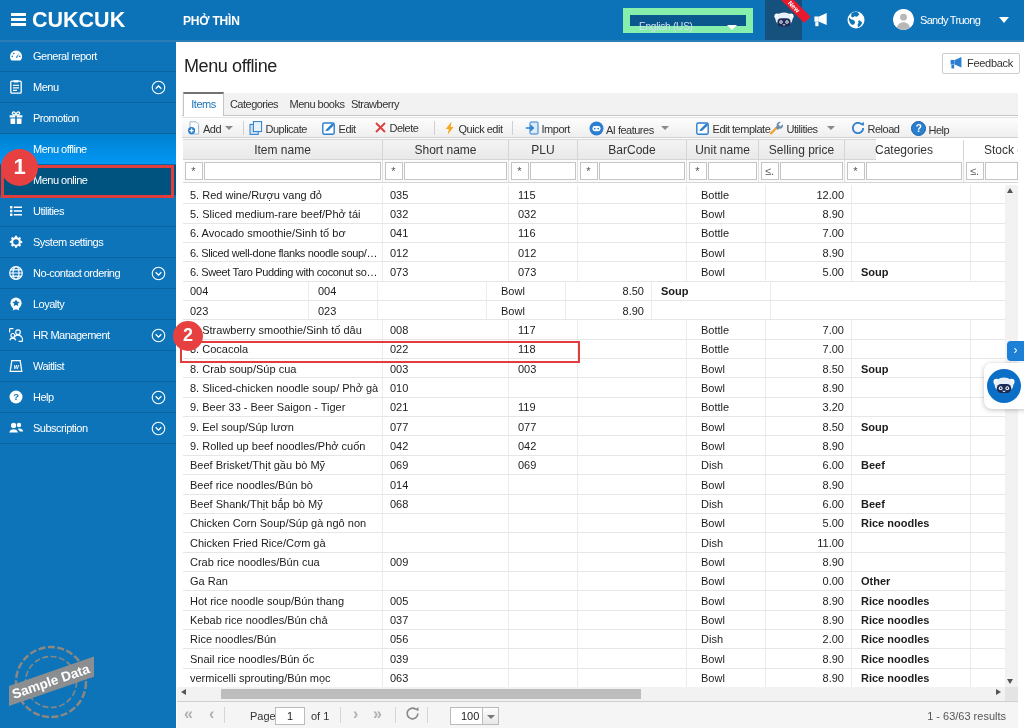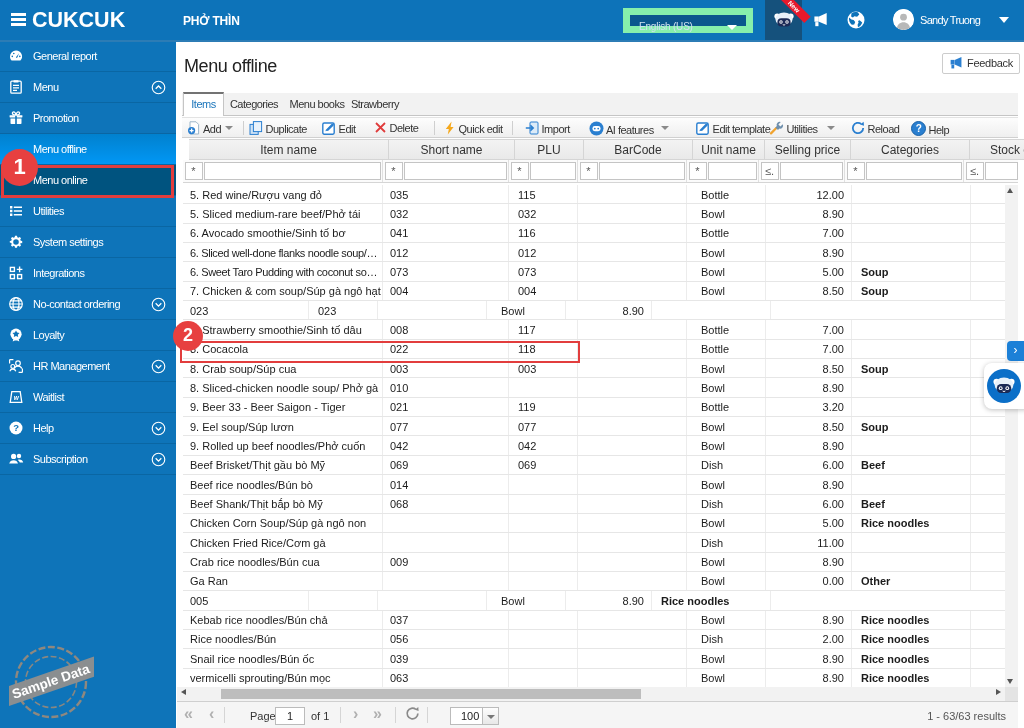--- a/index.html
+++ b/index.html
@@ -40,21 +40,21 @@
 .tab.active { background:#fff; border-left:1px solid #c5c5c5; border-right:1px solid #c5c5c5; border-top:2px solid #737373; color:#1b75bb; height:24px; top:-1px; padding-top:4px; }
 
 
 #toolbar { position:absolute; left:6px; top:76px; width:836px; height:21px; background:linear-gradient(#fdfdfd,#efefef); border-top:1px solid #e3e3e3; border-bottom:1px solid #d0d0d0; }
 .tbtn { position:absolute; top:3px; height:20px; font-size:11px; letter-spacing:-0.5px; color:#333; white-space:nowrap; }
 .tbtn .ic { display:inline-block; vertical-align:-2px; }
 .tdiv { position:absolute; top:3px; width:1px; height:14px; background:#cfcfcf; }
 .tcar { position:absolute; top:8px; width:0; height:0; border-left:4px solid transparent; border-right:4px solid transparent; border-top:4px solid #8a8a8a; }
 
 
-#ghead { position:absolute; left:13px; top:98px; width:835px; height:21px; border-top:1px solid #d5d5d5; border-bottom:1px solid #d5d5d5; background:linear-gradient(#f3f3f3,#e9e9e9); }
+#ghead { position:absolute; left:7px; top:98px; width:693px; height:21px; border-top:1px solid #d5d5d5; border-bottom:1px solid #d5d5d5; background:linear-gradient(#f3f3f3,#e9e9e9); }
 .hc { position:absolute; top:0; height:20px; border-right:1px solid #d5d5d5; font-size:12px; color:#333; text-align:center; padding-top:3px; white-space:nowrap; overflow:hidden; }
 
 #gfilter { position:absolute; left:7px; top:119px; width:835px; height:23px; background:#fbfbfb; border-bottom:1px solid #d5d5d5; }
 .fc { position:absolute; top:0; height:22px; border-right:1px solid #e0e0e0; }
 .fbtn { position:absolute; left:1.5px; top:2px; width:18px; height:18px; background:#fff; border:1px solid #c4c4c4; font-size:11px; color:#555; text-align:center; line-height:17px; }
 .finp { position:absolute; left:21px; top:2px; right:1.5px; height:18px; background:#fff; border:1px solid #c4c4c4; }
 
 
 #gbody { position:absolute; left:7px; top:144px; width:835px; height:502px; background:#fff; overflow:hidden; }
 .grow { display:flex; height:19.346px; border-bottom:1px solid #e6e6e6; }
@@ -181,31 +181,20 @@
         <svg class="ico" viewBox="0 0 16 16">
           <path fill="#fff" d="M2 3h2.4v2.4H2zM2 6.8h2.4v2.4H2zM2 10.6h2.4V13H2zM5.8 3.4h8.2v1.6H5.8zM5.8 7.2h8.2v1.6H5.8zM5.8 11h8.2v1.6H5.8z"></path>
         </svg>
         <span class="lbl">Utilities</span>
       </div>
     <div class="sitem">
         <svg class="ico" viewBox="0 0 16 16">
           <path fill="#fff" d="M8 5.2A2.8 2.8 0 1 0 8 10.8 2.8 2.8 0 0 0 8 5.2zm6.2 4l-1.5-.3a4.9 4.9 0 0 1-.5 1.2l.9 1.2-1.4 1.4-1.2-.9c-.4.2-.8.4-1.2.5L9 13.8H7l-.3-1.5a4.9 4.9 0 0 1-1.2-.5l-1.2.9-1.4-1.4.9-1.2c-.2-.4-.4-.8-.5-1.2l-1.5-.3V7l1.5-.3c.1-.4.3-.8.5-1.2l-.9-1.2 1.4-1.4 1.2.9c.4-.2.8-.4 1.2-.5L7 1.8h2l.3 1.5c.4.1.8.3 1.2.5l1.2-.9 1.4 1.4-.9 1.2c.2.4.4.8.5 1.2l1.5.3v2z"></path>
         </svg>
         <span class="lbl">System settings</span>
-      </div>
-    <div class="sitem">
-        <svg class="ico" viewBox="0 0 16 16">
-          <g fill="none" stroke="#fff" stroke-width="1.4">
-            <rect x="2.4" y="2.4" width="4" height="4"></rect>
-            <rect x="2.4" y="9.6" width="4" height="4"></rect>
-            <rect x="9.6" y="9.6" width="4" height="4"></rect>
-            <path d="M11.6 1.6v5.6M8.8 4.4h5.6"></path>
-          </g>
-        </svg>
-        <span class="lbl">Integrations</span>
       </div>
     <div class="sitem">
         <svg class="ico" viewBox="0 0 16 16">
           <g fill="none" stroke="#fff" stroke-width="1.2">
             <circle cx="8" cy="8" r="6.3"></circle>
             <ellipse cx="8" cy="8" rx="3" ry="6.3"></ellipse>
             <path d="M1.7 8h12.6M2.6 4.8h10.8M2.6 11.2h10.8"></path>
           </g>
         </svg>
         <span class="lbl">No-contact ordering</span>
@@ -426,21 +415,20 @@
           <div class="gc c1" style="letter-spacing:-0.35px;">6. Sweet Taro Pudding with coconut so…</div>
           <div class="gc c2">073</div>
           <div class="gc c3">073</div>
           <div class="gc c4"></div>
           <div class="gc c5">Bowl</div>
           <div class="gc c6">5.00</div>
           <div class="gc c7">Soup</div>
           <div class="gc c8"></div>
         </div>
       <div class="grow">
-          <div class="gc c1">7. Chicken &amp; com soup/Súp gà ngô hạt</div>
           <div class="gc c2">004</div>
           <div class="gc c3">004</div>
           <div class="gc c4"></div>
           <div class="gc c5">Bowl</div>
           <div class="gc c6">8.50</div>
           <div class="gc c7">Soup</div>
           <div class="gc c8"></div>
         </div>
       <div class="grow">
           <div class="gc c2">023</div>
@@ -585,20 +573,21 @@
           <div class="gc c1">Ga Ran</div>
           <div class="gc c2"></div>
           <div class="gc c3"></div>
           <div class="gc c4"></div>
           <div class="gc c5">Bowl</div>
           <div class="gc c6">0.00</div>
           <div class="gc c7">Other</div>
           <div class="gc c8"></div>
         </div>
       <div class="grow">
+          <div class="gc c1">Hot rice noodle soup/Bún thang</div>
           <div class="gc c2">005</div>
           <div class="gc c3"></div>
           <div class="gc c4"></div>
           <div class="gc c5">Bowl</div>
           <div class="gc c6">8.90</div>
           <div class="gc c7">Rice noodles</div>
           <div class="gc c8"></div>
         </div>
       <div class="grow">
           <div class="gc c1">Kebab rice noodles/Bún chả</div>

